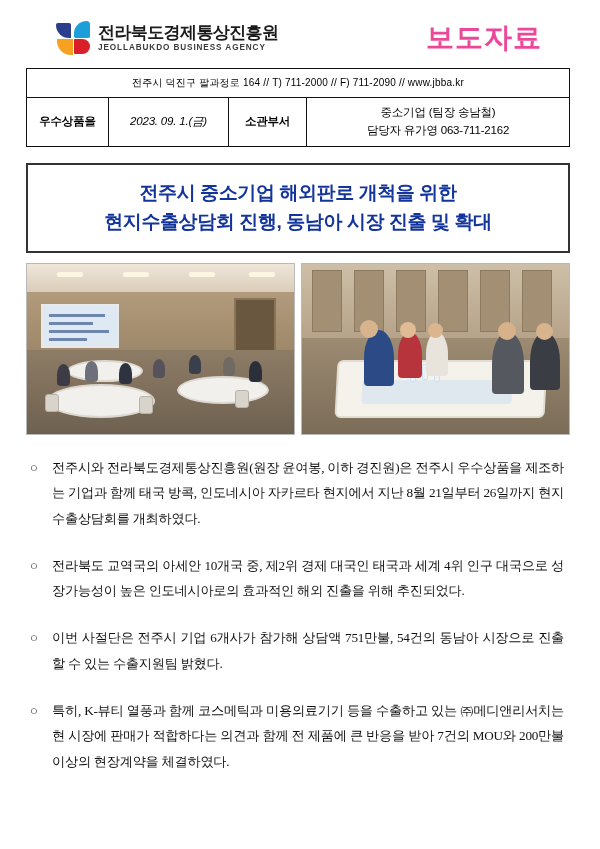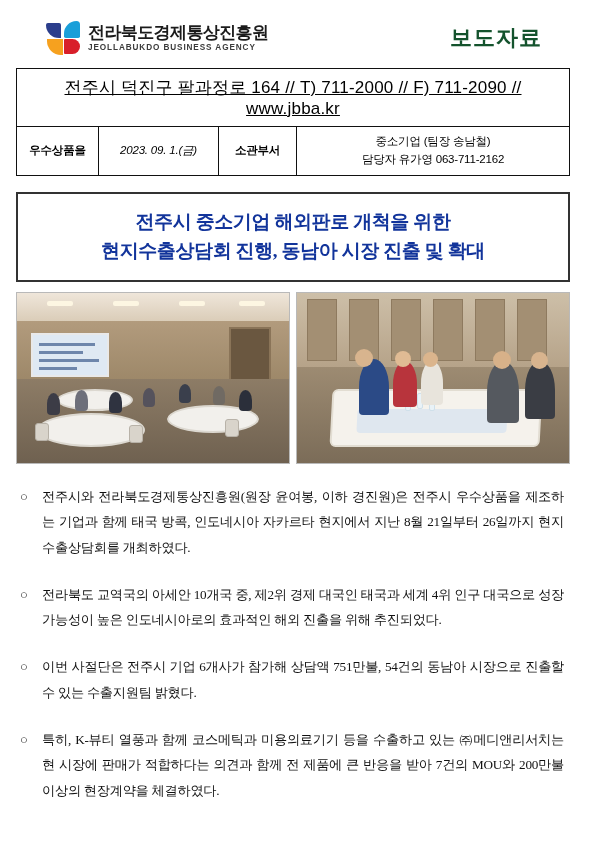--- a/index.html
+++ b/index.html
@@ -12,21 +12,21 @@
     width: 600px;
     height: 849px;
     font-family: "Liberation Serif", serif;
     color: #000;
     position: relative;
     overflow: hidden;
   }
   .page {
     width: 600px;
     height: 734px;
-    padding: 8px 30px 0 16px;
+    padding: 8px 30px 0 26px;
     position: relative;
   }
 
   
   .header {
     display: flex;
     align-items: center;
     justify-content: space-between;
     height: 60px;
     padding: 0 6px 0 30px;
@@ -81,24 +81,24 @@
   .brand-en {
     font-family: "Liberation Sans", sans-serif;
     font-size: 8.2px;
     font-weight: bold;
     letter-spacing: 0.9px;
     color: #3b3b3b;
     margin-top: 2px;
   }
   .doc-type {
     font-family: "Liberation Sans", sans-serif;
-    font-size: 22px;
+    font-size: 28px;
     font-weight: bold;
     letter-spacing: 1px;
-    color: #14532d;
+    color: #ec4899;
     padding-right: 22px;
   }
 
   
   .info-table {
     border: 1.6px solid #111;
     border-collapse: collapse;
     width: 100%;
     font-family: "Liberation Sans", sans-serif;
   }
@@ -107,43 +107,42 @@
     text-align: center;
     vertical-align: middle;
     font-size: 11.5px;
     letter-spacing: -0.2px;
     padding: 6px 2px;
   }
   .addr-row td {
     border-left: none;
     border-right: none;
     border-top: none;
-    font-size: 17px;
+    font-size: 10px;
     padding: 7px 2px;
     letter-spacing: 0.2px;
-    text-decoration: underline;
   }
   .lbl-cell {
     width: 82px;
     font-weight: bold;
   }
   .date-cell { width: 120px; letter-spacing: 0.4px; font-style: italic; }
   .dept-lbl-cell { width: 78px; font-weight: bold; }
   .dept-cell { line-height: 1.55; letter-spacing: -0.2px; }
 
   
   .title-box {
     border: 2.2px solid #333;
     margin-top: 16px;
     padding: 13px 10px 14px 10px;
     text-align: center;
     background: #fff;
   }
   .title-line {
-    font-family: Liberation Serif, serif;
+    font-family: Liberation Sans, sans-serif;
     font-size: 19px;
     font-weight: bold;
     color: #12349b;
     letter-spacing: -0.4px;
     line-height: 1.55;
   }
 
   
   .photos {
     display: flex;

